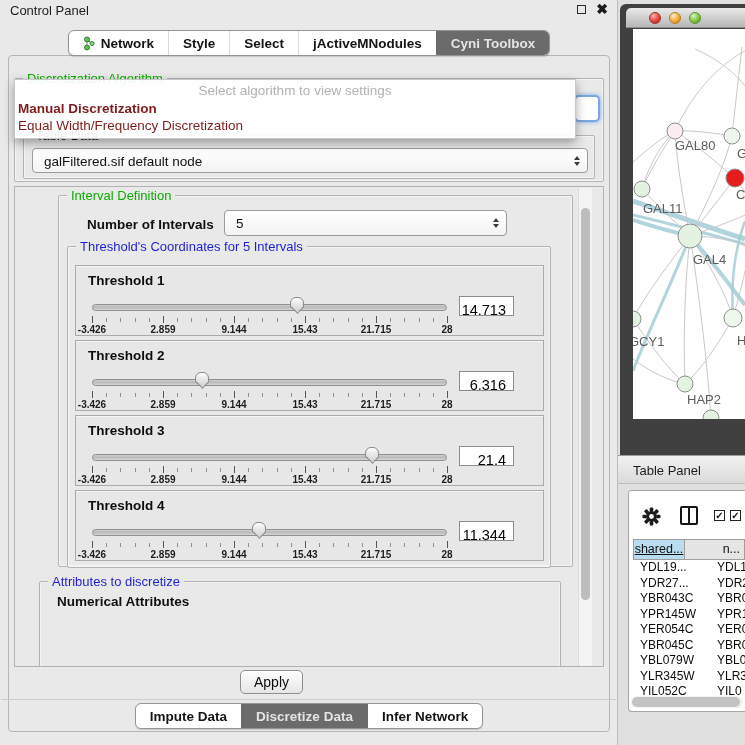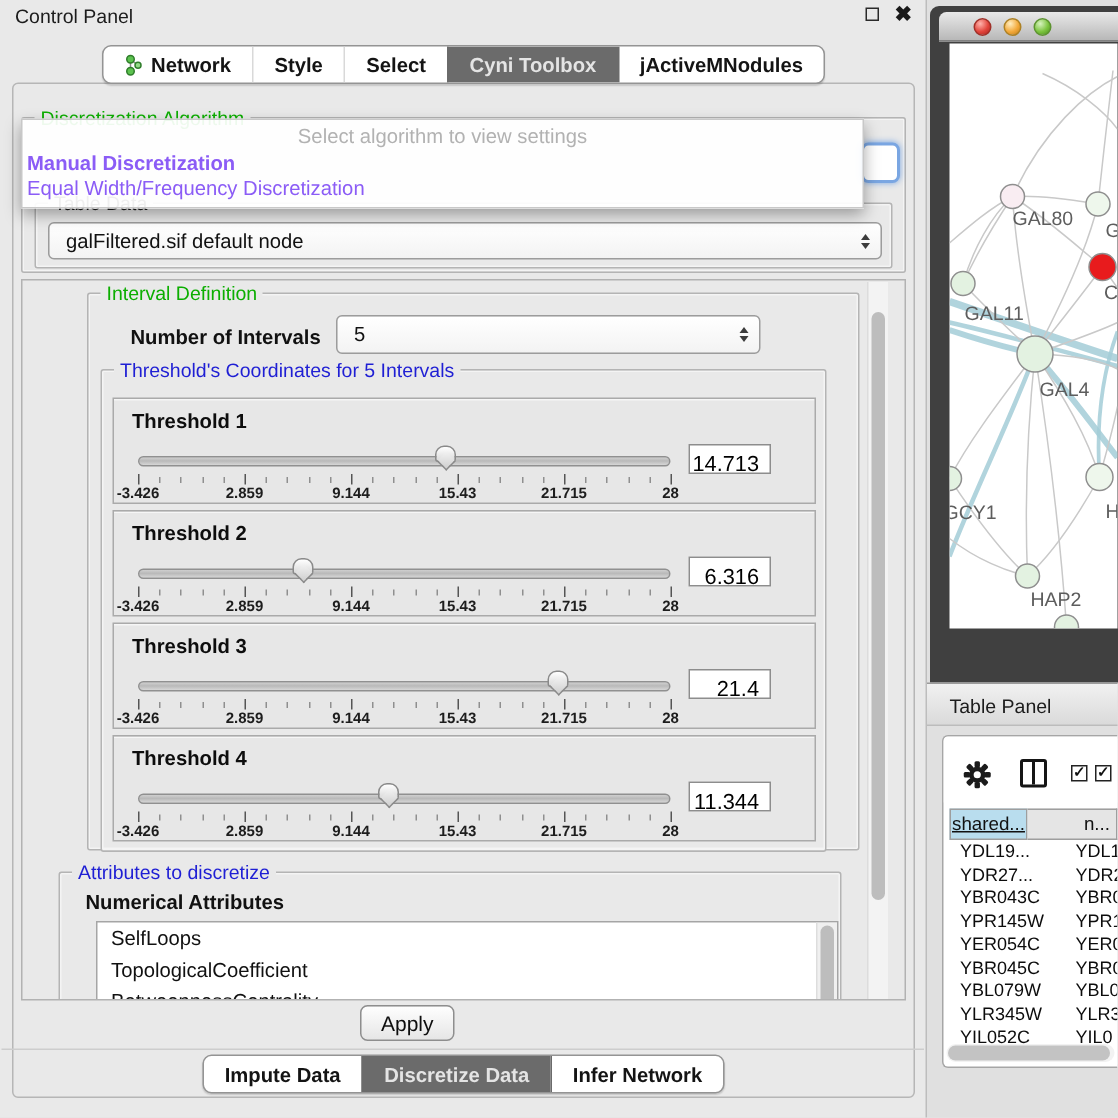--- a/index.html
+++ b/index.html
@@ -55,21 +55,21 @@
 
   
   .combo-sliver { position:absolute; left:574px; top:95px; width:26px; height:27px;
     background:#fff; border:2px solid #7aa6e2; border-radius:5px; box-shadow:0 0 4px #7aa6e2; }
 
   
   .algo-popup { position:absolute; left:14px; top:79px; width:562px;
     background:rgba(255,255,255,.93); border:1px solid #c8c8c8;
     box-shadow:0 4px 10px rgba(0,0,0,.35); padding:3px 0 4px; }
   .popup-hint { text-align:center; color:#b2b2b2; font-size:13.5px; height:17px; }
-  .popup-opt { font-size:13.5px; color:#8b5cf6; padding:1px 0 1px 3px; height:17px; }
+  .popup-opt { font-size:13.5px; color:#7f1d1d; padding:1px 0 1px 3px; height:17px; }
   .popup-opt.bold { font-weight:bold; }
 
   
   .scroll-panel { position:absolute; left:14px; top:186px; width:590px; height:481px;
     border:1px solid #b2b2b2; background:#e9e9e9; overflow:hidden; }
   .vscroll { position:absolute; right:11px; top:1px; width:14px; height:479px;
     background:#f3f3f3; border-left:1px solid #dcdcdc; }
   .vscroll .thumb-v { position:absolute; left:2px; top:20px; width:9px; height:392px;
     background:#bdbdbd; border-radius:5px; }
 
@@ -177,25 +177,25 @@
             </svg>
           </span>
           <span>Network</span>
         </div>
         <div class="tab">
           <span>Style</span>
         </div>
         <div class="tab">
           <span>Select</span>
         </div>
+        <div class="tab">
+          <span>jActiveMNodules</span>
+        </div>
         <div class="tab selected">
           <span>Cyni Toolbox</span>
-        </div>
-        <div class="tab">
-          <span>jActiveMNodules</span>
         </div>
       </div>
   </div>
 
   <div class="groupbox group-algo">
     <span class="legend green">Discretization Algorithm</span>
     <div class="groupbox group-tabledata">
       <span class="legend">Table Data</span>
       <div class="combo combo-tabledata">
         <span class="val">galFiltered.sif default node</span>
@@ -397,28 +397,20 @@
               </div>
               <div class="value-box">11.344</div>
             </div>
           </div>
       </div>
     </div>
 
     <div class="groupbox group-attrs">
       <span class="legend blue">Attributes to discretize</span>
       <span class="attr-heading">Numerical Attributes</span>
-      <div class="attr-list" id="attr-list">
-        <div class="attr-item">SelfLoops</div>
-          <div class="attr-item">TopologicalCoefficient</div>
-          <div class="attr-item">BetweennessCentrality</div>
-          <div class="attr-scroll">
-            <div class="thumb-v"></div>
-          </div>
-      </div>
     </div>
 
     <div class="vscroll">
         <div class="thumb-v"></div>
       </div>
   </div>
 
   <div class="apply-btn">Apply</div>
   <div class="hsep"></div>
 

